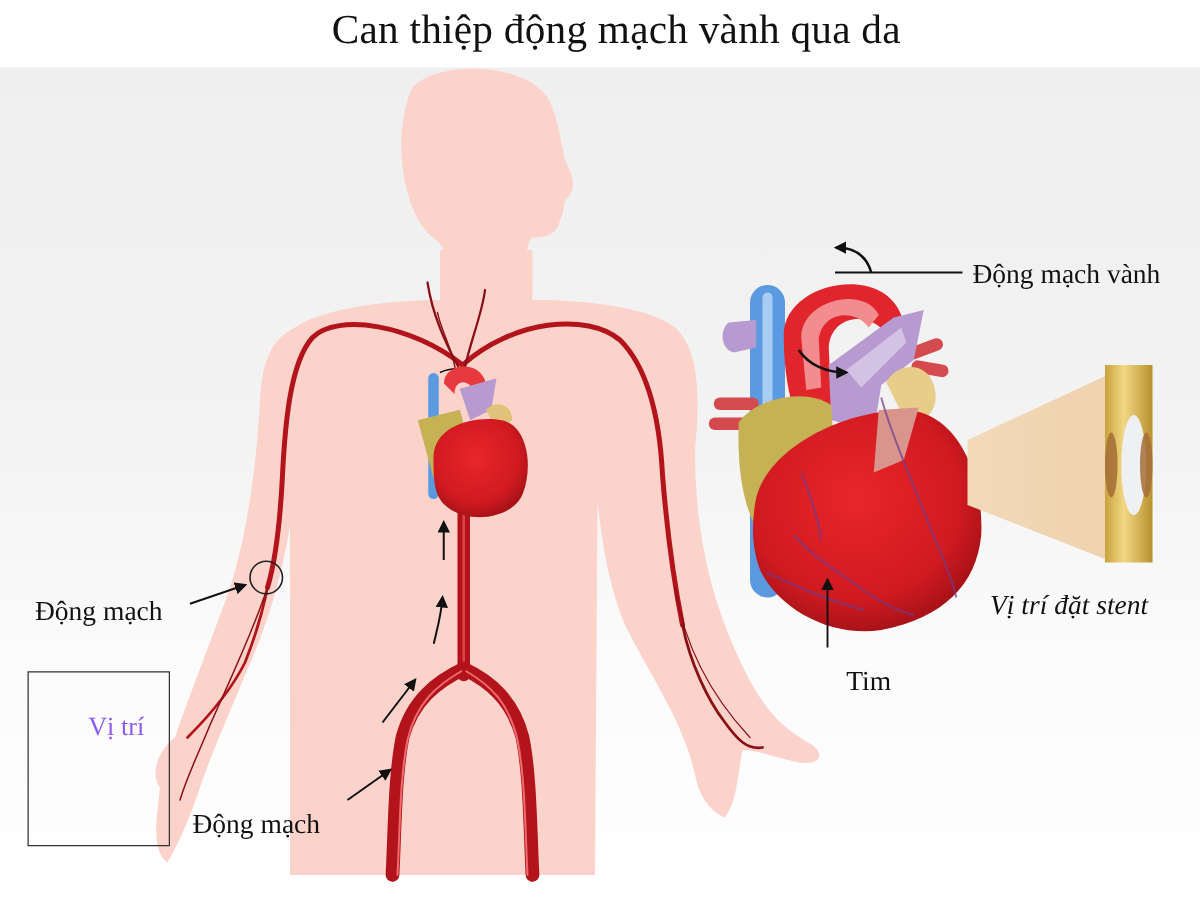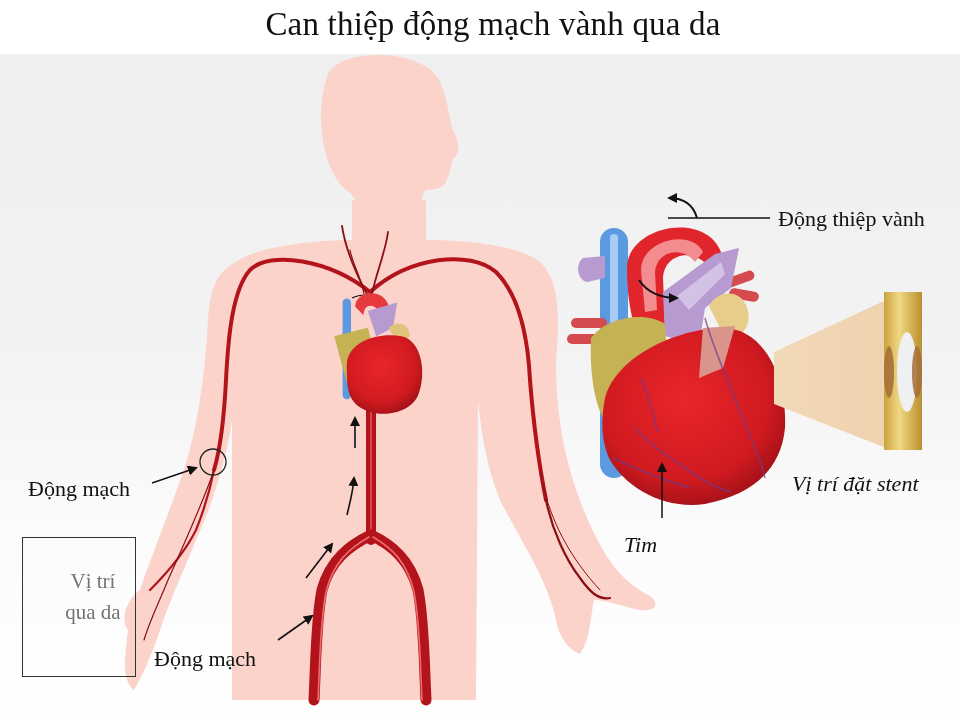--- a/index.html
+++ b/index.html
@@ -24,21 +24,21 @@
   .label {
     position: absolute; font-size: 22px; color: #111; white-space: nowrap;
     line-height: 1;
   }
   .catheter-box {
     position: absolute; left: 22px; top: 537px; width: 114px; height: 140px;
     border: 1.3px solid #333; box-sizing: border-box; background: transparent;
   }
   .catheter-text {
     position: absolute; left: 0; top: 28px; width: 140px; text-align: center;
-    font-size: 21px; line-height: 31px; color: #737373;
+    font-size: 21px; line-height: 31px; color: #8b5cf6;
   }
 </style>
 </head>
 <body>
 
 <div class="title-band"></div>
 <div class="title">Can thiệp động mạch vành qua da</div>
 
 <div class="stage"></div>
 
@@ -171,22 +171,21 @@
 
     <line x1="152" y1="483" x2="196" y2="468" marker-end="url(#arrowHead)"></line>
 
   </g>
 
   <circle cx="213" cy="462" r="13" fill="none" stroke="#222" stroke-width="1.3"></circle>
 </svg>
 
 <div class="label" style="left:28px; top:478px;">Động mạch</div>
 <div class="label" style="left:154px; top:648px;">Động mạch</div>
-<div class="label" style="left:778px; top:208px;">Động thiệp vành</div>
-<div class="label" style="left:624px; top:534px;font-style:italic;">Tim</div>
+<div class="label" style="left:778px; top:208px;">Động mạch vành</div>
+<div class="label" style="left:677px; top:534px;">Tim</div>
 <div class="label" style="left:792px; top:473px;font-style:italic;">Vị trí đặt stent</div>
 
 <div class="catheter-box">
   <div class="catheter-text">
     <div>Vị trí</div>
-    <div>qua da</div>
   </div>
 </div>
 
 </body></html>

